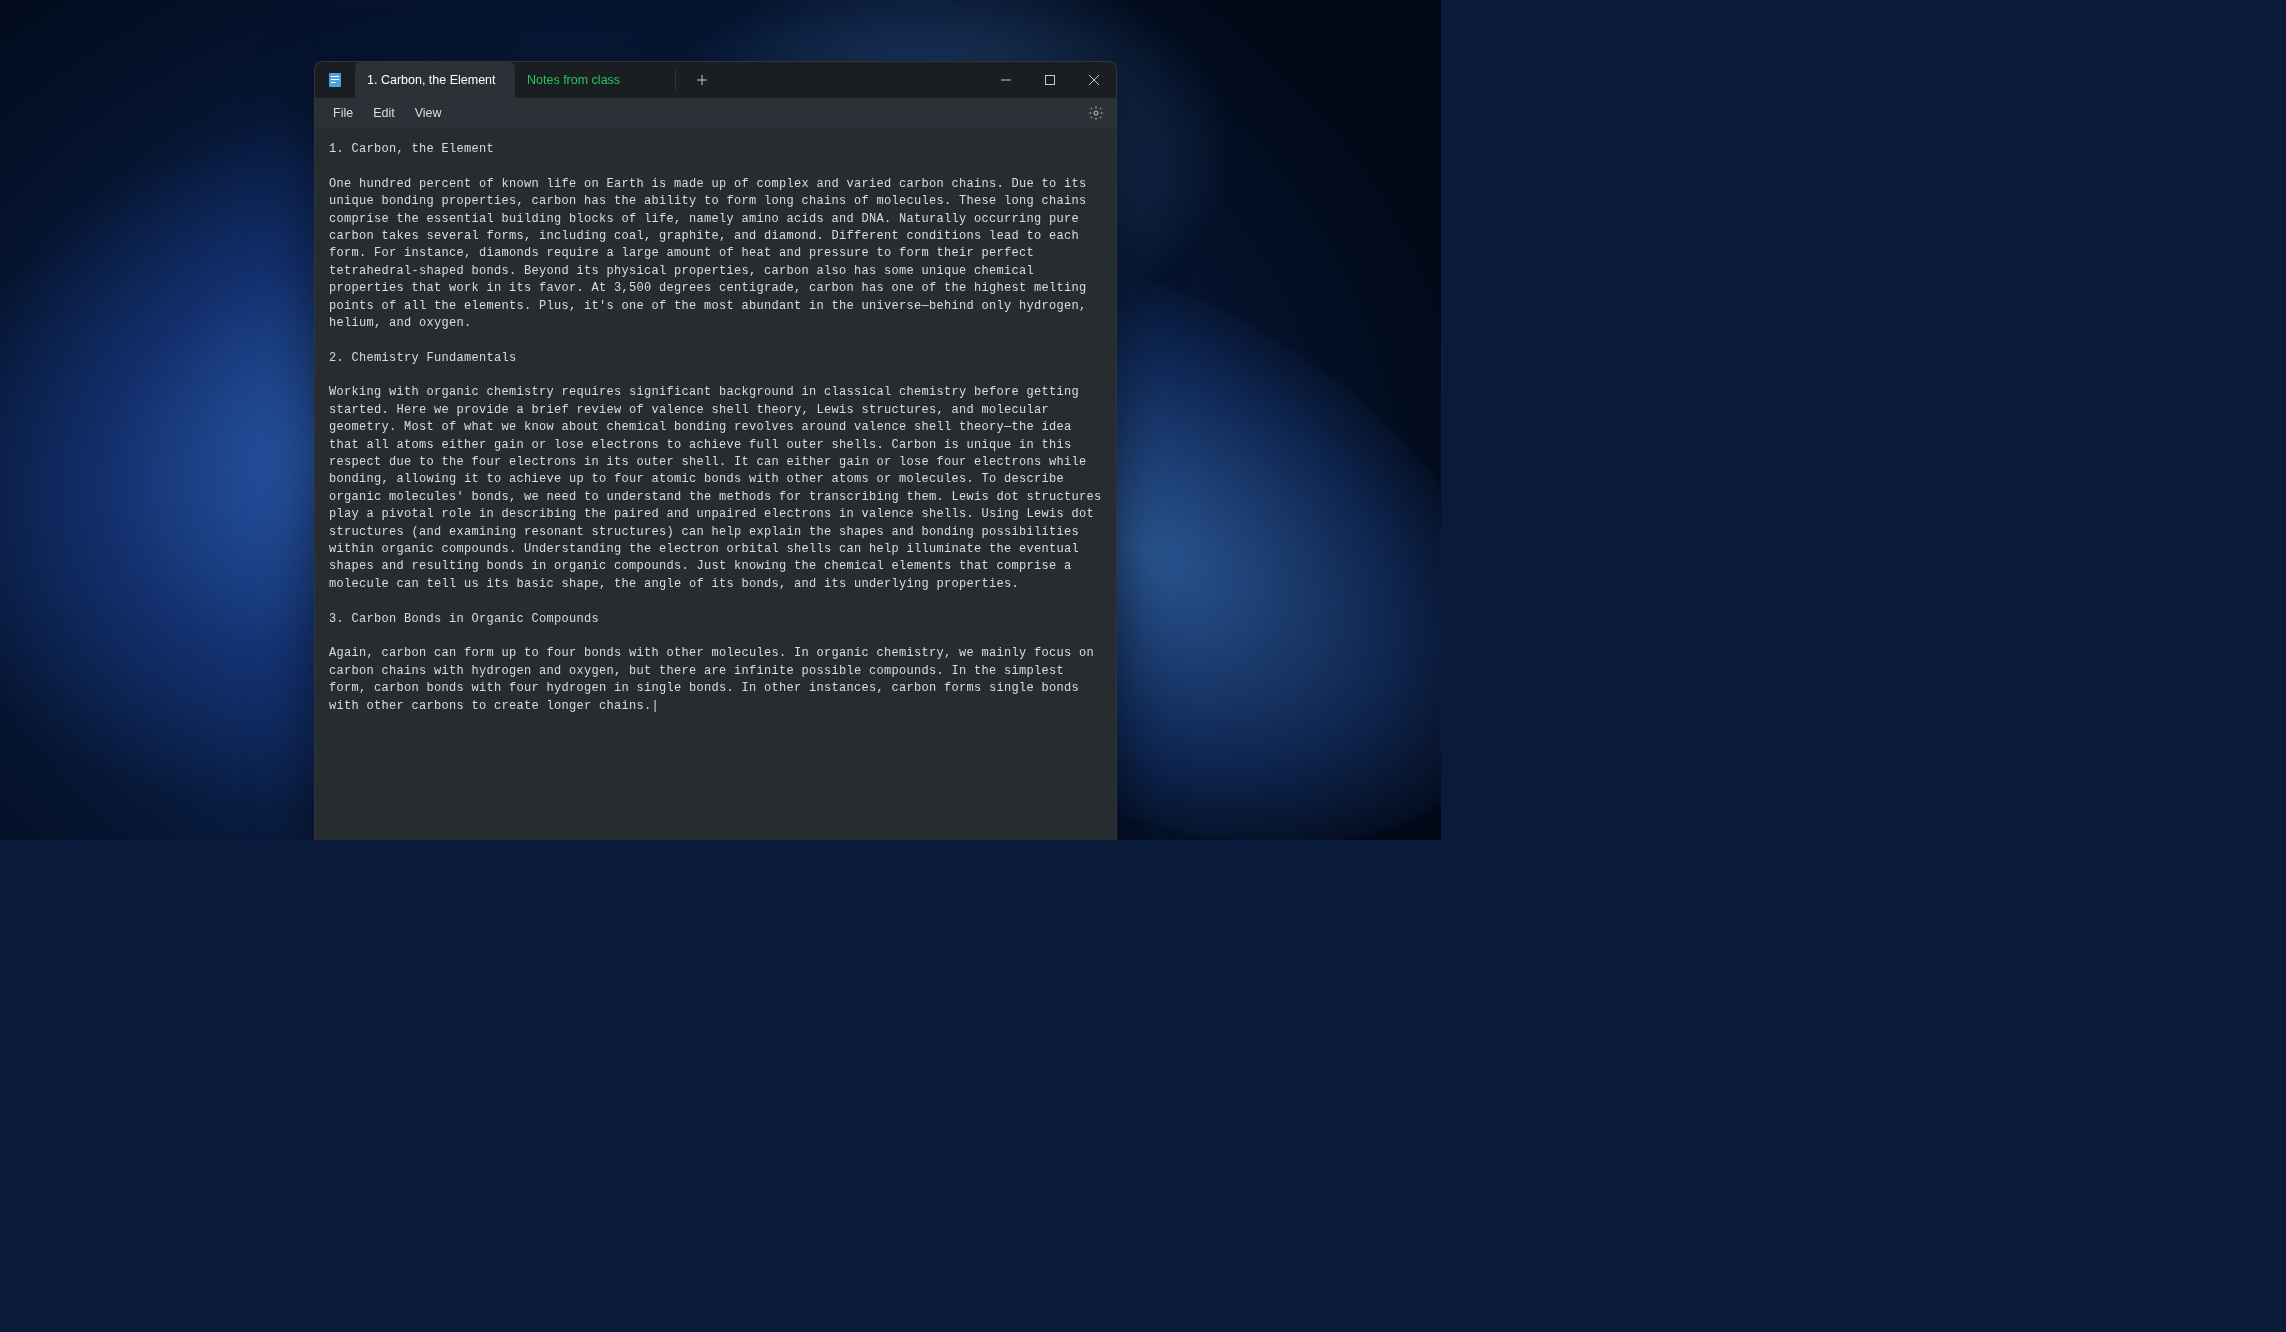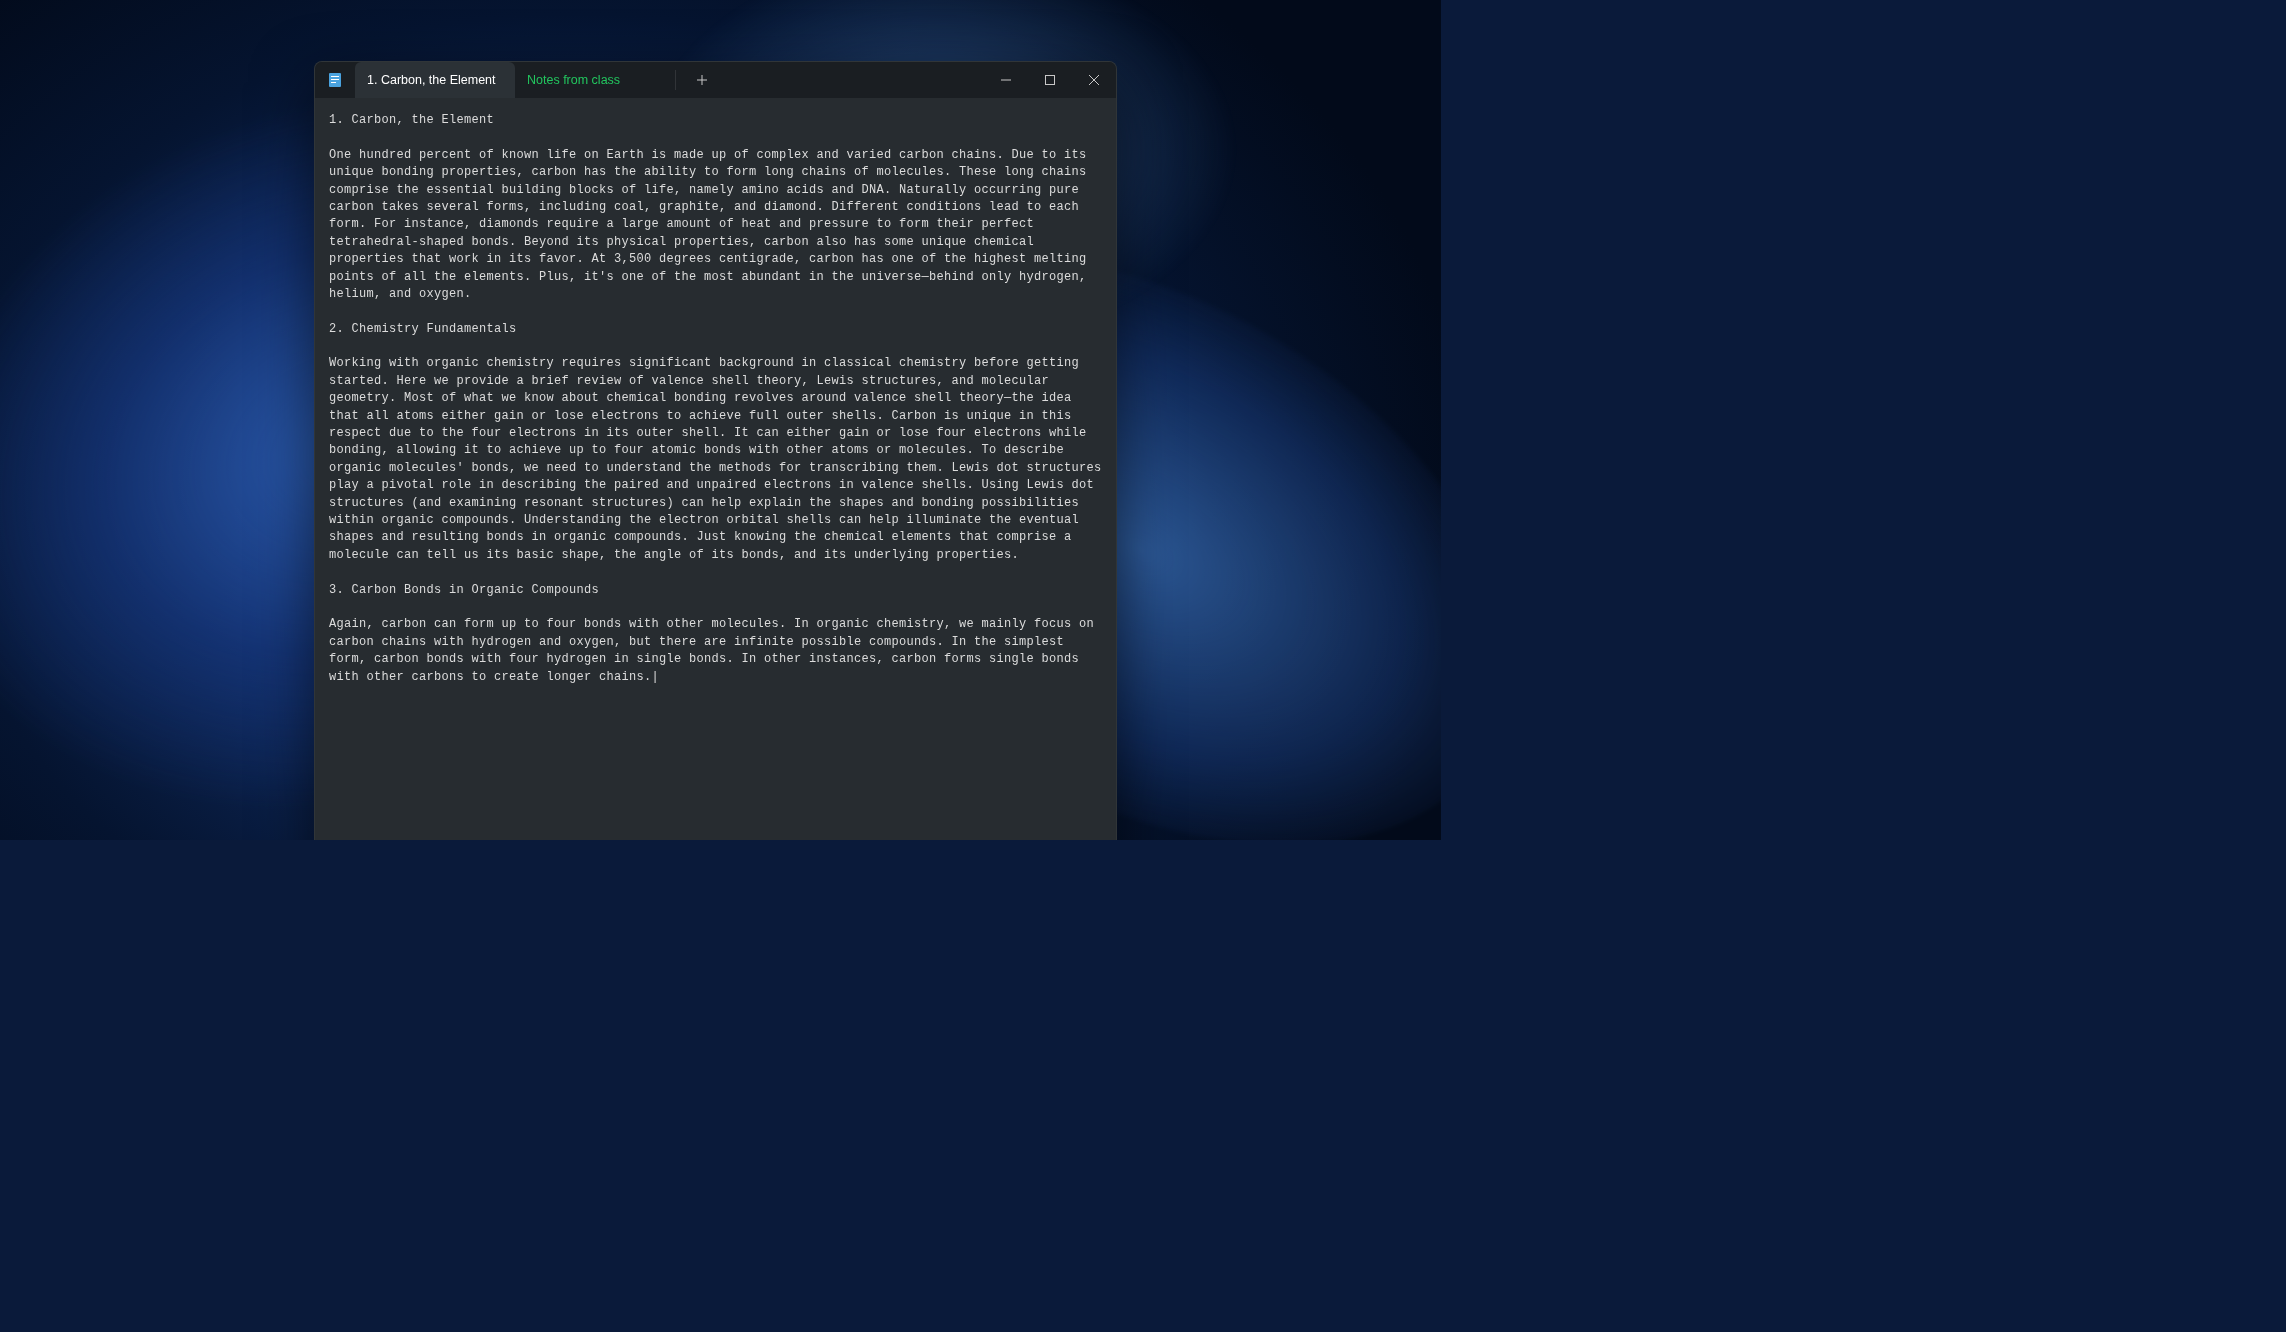--- a/index.html
+++ b/index.html
@@ -245,20 +245,31 @@
           </svg>
       </div>
       <div class="win-btn">
         <svg viewBox="0 0 10 10">
             <path d="M0 0l10 10M10 0L0 10" stroke-width="1"></path>
           </svg>
       </div>
     </div>
   </div>
 
+  <div class="menubar">
+    <div class="menu-item">File</div>
+    <div class="menu-item">Edit</div>
+    <div class="menu-item">View</div>
+    <div class="settings-btn">
+      <svg viewBox="0 0 24 24">
+        <circle cx="12" cy="12" r="3" stroke-width="1.5"></circle>
+        <path d="M12 2v3M12 19v3M4.2 4.2l2.1 2.1M17.7 17.7l2.1 2.1M2 12h3M19 12h3M4.2 19.8l2.1-2.1M17.7 6.3l2.1-2.1" stroke-width="1.5"></path>
+      </svg>
+    </div>
+  </div>
 
   <div class="editor">1. Carbon, the Element
 
 One hundred percent of known life on Earth is made up of complex and varied carbon chains. Due to its unique bonding properties, carbon has the ability to form long chains of molecules. These long chains comprise the essential building blocks of life, namely amino acids and DNA. Naturally occurring pure carbon takes several forms, including coal, graphite, and diamond. Different conditions lead to each form. For instance, diamonds require a large amount of heat and pressure to form their perfect tetrahedral-shaped bonds. Beyond its physical properties, carbon also has some unique chemical properties that work in its favor. At 3,500 degrees centigrade, carbon has one of the highest melting points of all the elements. Plus, it's one of the most abundant in the universe—behind only hydrogen, helium, and oxygen.
 
 2. Chemistry Fundamentals
 
 Working with organic chemistry requires significant background in classical chemistry before getting started. Here we provide a brief review of valence shell theory, Lewis structures, and molecular geometry. Most of what we know about chemical bonding revolves around valence shell theory—the idea that all atoms either gain or lose electrons to achieve full outer shells. Carbon is unique in this respect due to the four electrons in its outer shell. It can either gain or lose four electrons while bonding, allowing it to achieve up to four atomic bonds with other atoms or molecules. To describe organic molecules' bonds, we need to understand the methods for transcribing them. Lewis dot structures play a pivotal role in describing the paired and unpaired electrons in valence shells. Using Lewis dot structures (and examining resonant structures) can help explain the shapes and bonding possibilities within organic compounds. Understanding the electron orbital shells can help illuminate the eventual shapes and resulting bonds in organic compounds. Just knowing the chemical elements that comprise a molecule can tell us its basic shape, the angle of its bonds, and its underlying properties.
 
 3. Carbon Bonds in Organic Compounds

